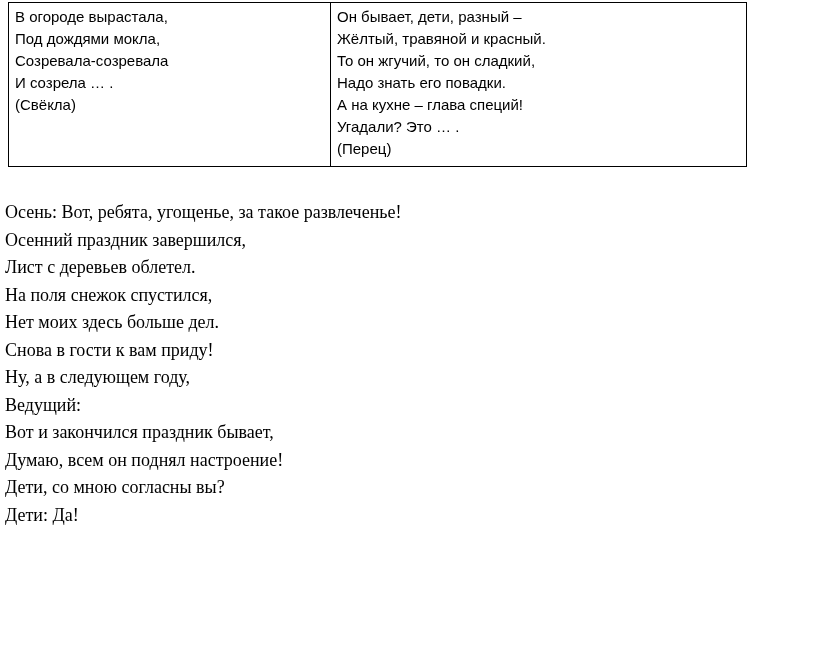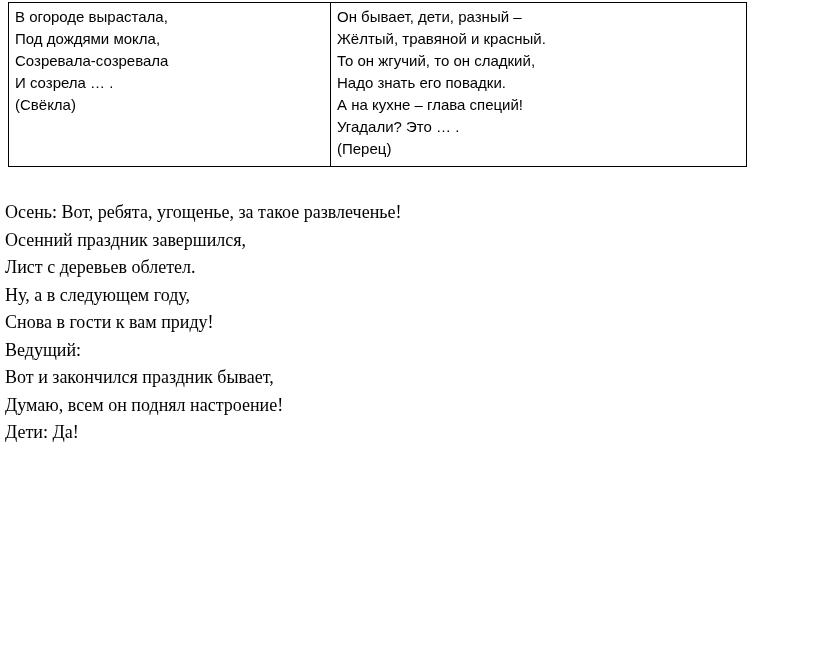--- a/index.html
+++ b/index.html
@@ -65,21 +65,24 @@
 Угадали? Это … .
 (Перец)</td>
     </tr>
   </tbody>
     </table>
 
   <div class="script">
     <p><b>Осень:</b><span> Вот, ребята, угощенье, за такое развлеченье!</span></p>
     <p><b></b><span>Осенний праздник завершился,</span></p>
     <p><b></b><span>Лист с деревьев облетел.</span></p>
+    <p><b></b><span>На поля снежок спустился,</span></p>
+    <p><b></b><span>Нет моих здесь больше дел.</span></p>
+    <p><b></b><span>Снова в гости к вам приду!</span></p>
     <p><b></b><span>Ну, а в следующем году,</span></p>
-    <p><b></b><span>Снова в гости к вам приду!</span></p>
     <p><b>Ведущий:</b><span></span></p>
     <p><b></b><span>Вот и закончился праздник бывает,</span></p>
     <p><b></b><span>Думаю, всем он поднял настроение!</span></p>
+    <p><b></b><span>Дети, со мною согласны вы?</span></p>
     <p><b>Дети:</b><span> Да!</span></p>
   </div>
 
 </div>
 
 </body></html>

